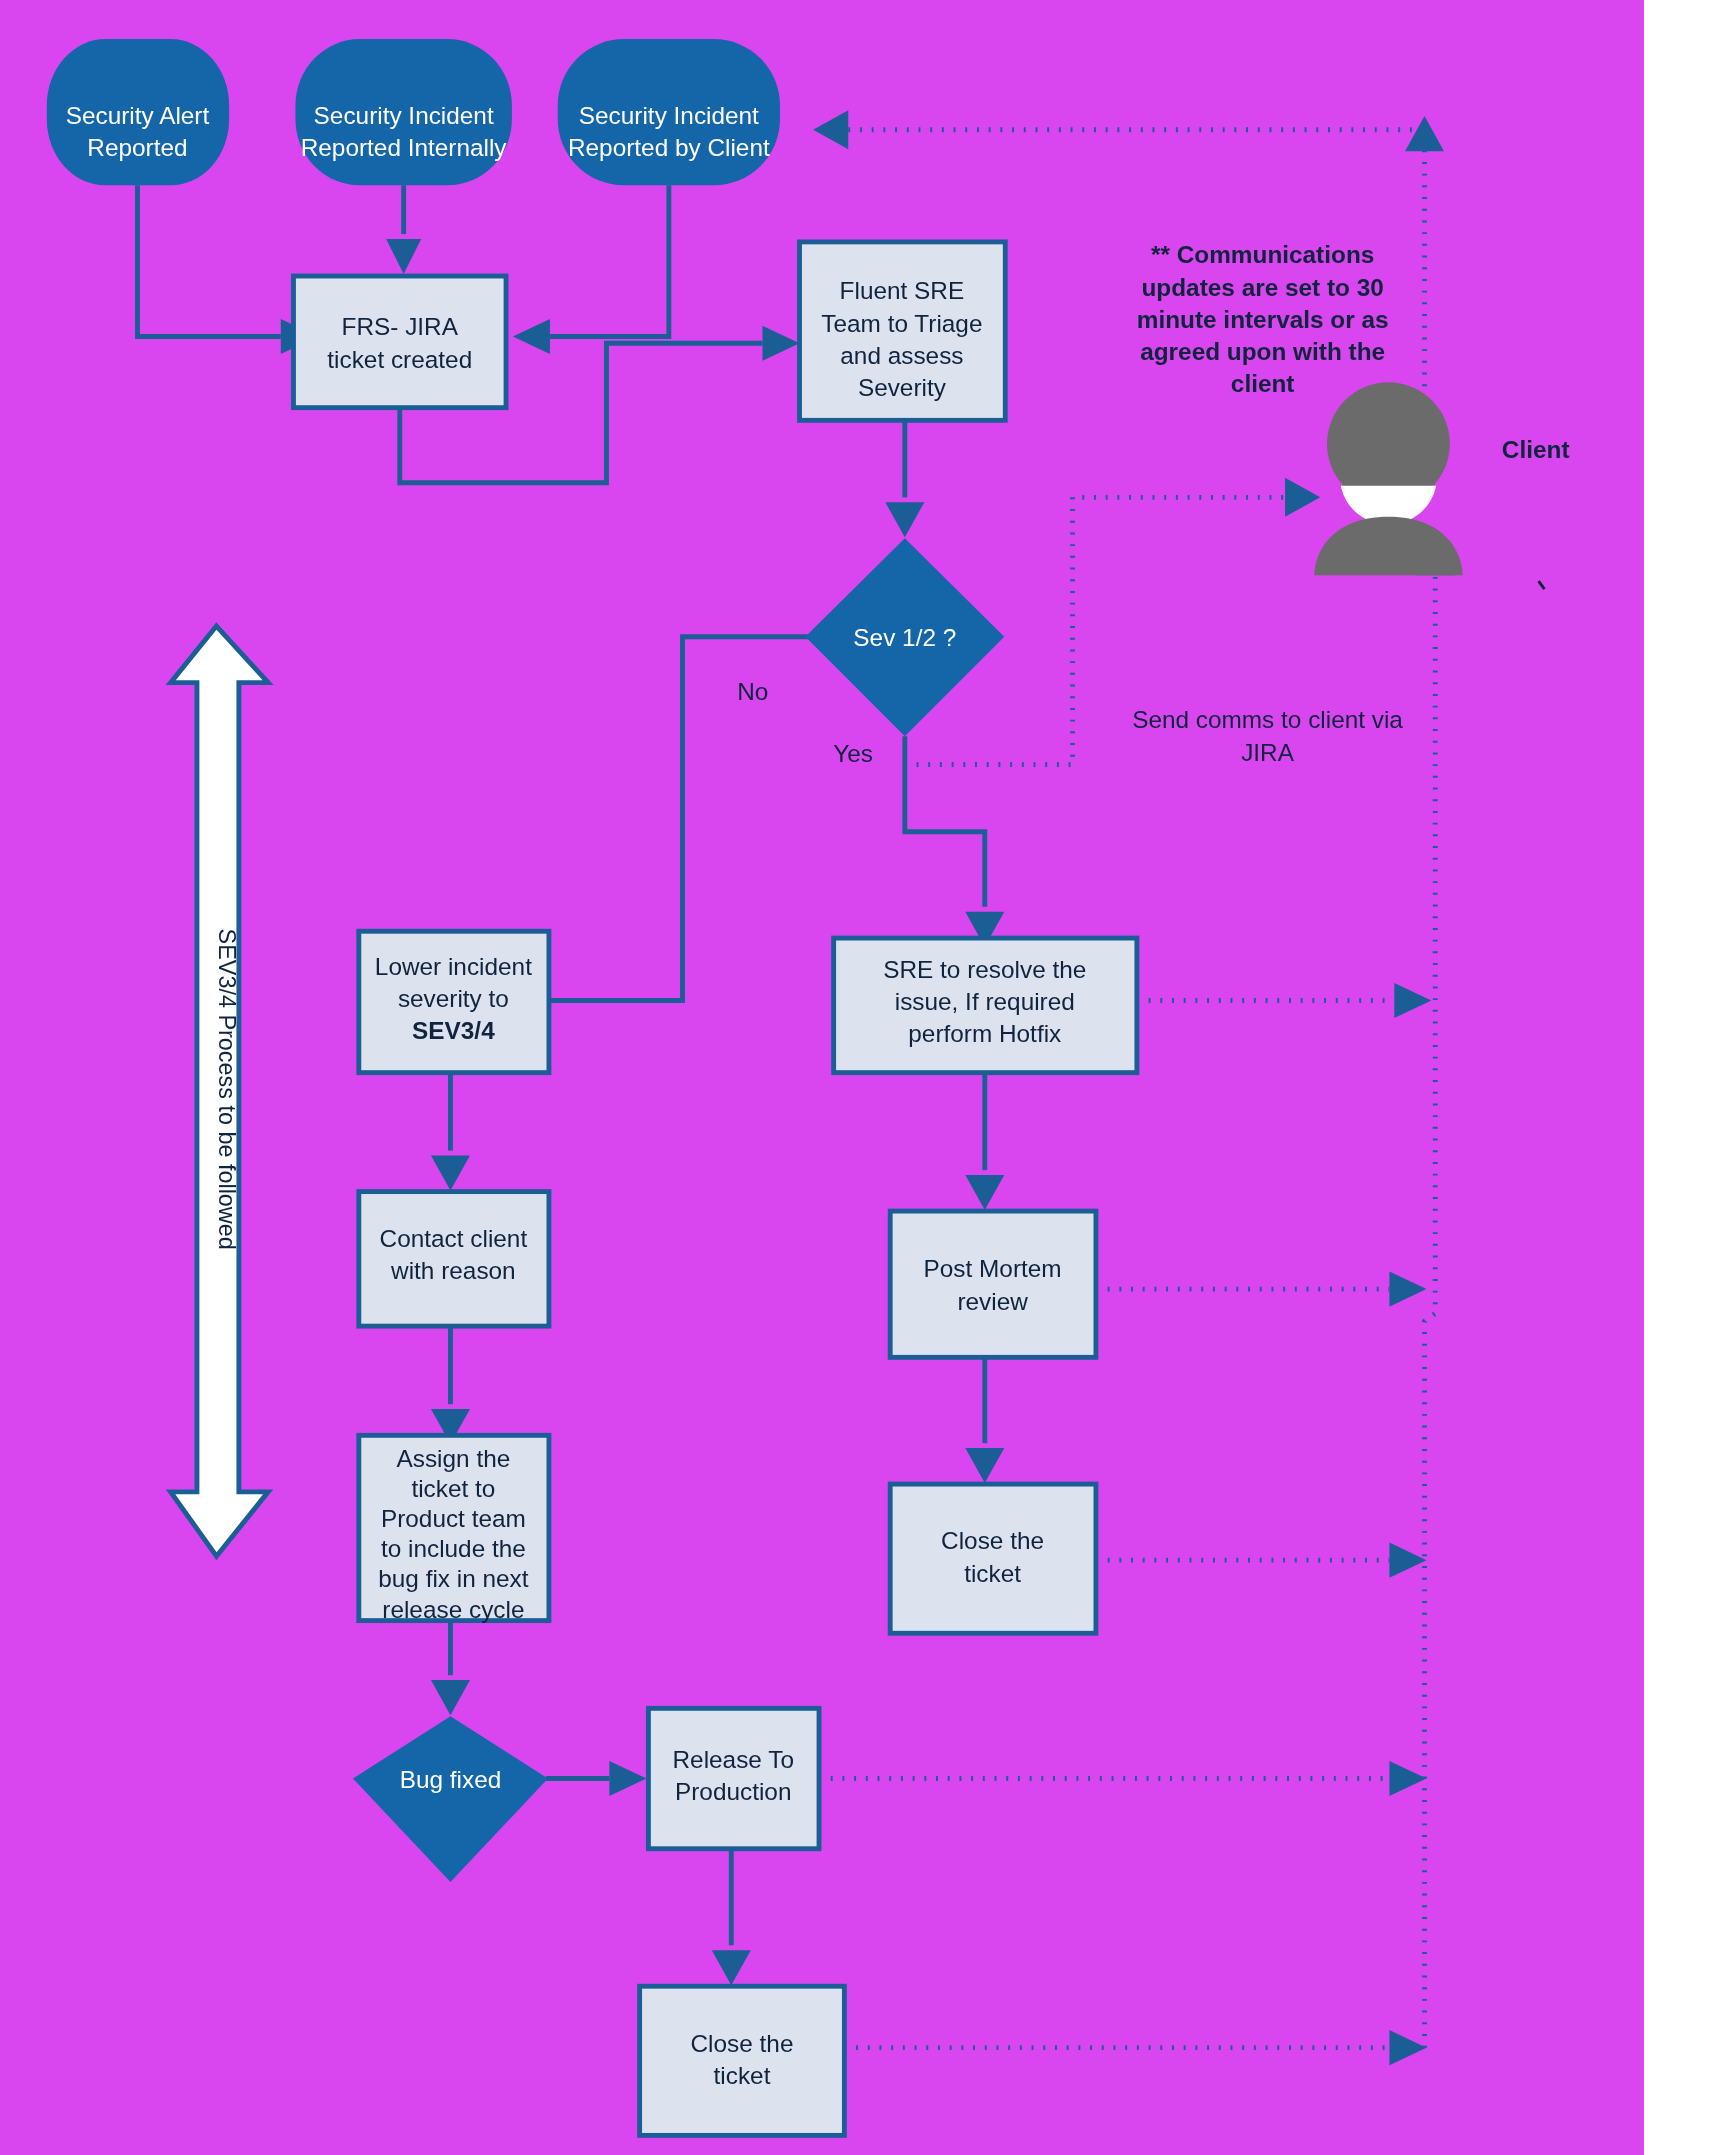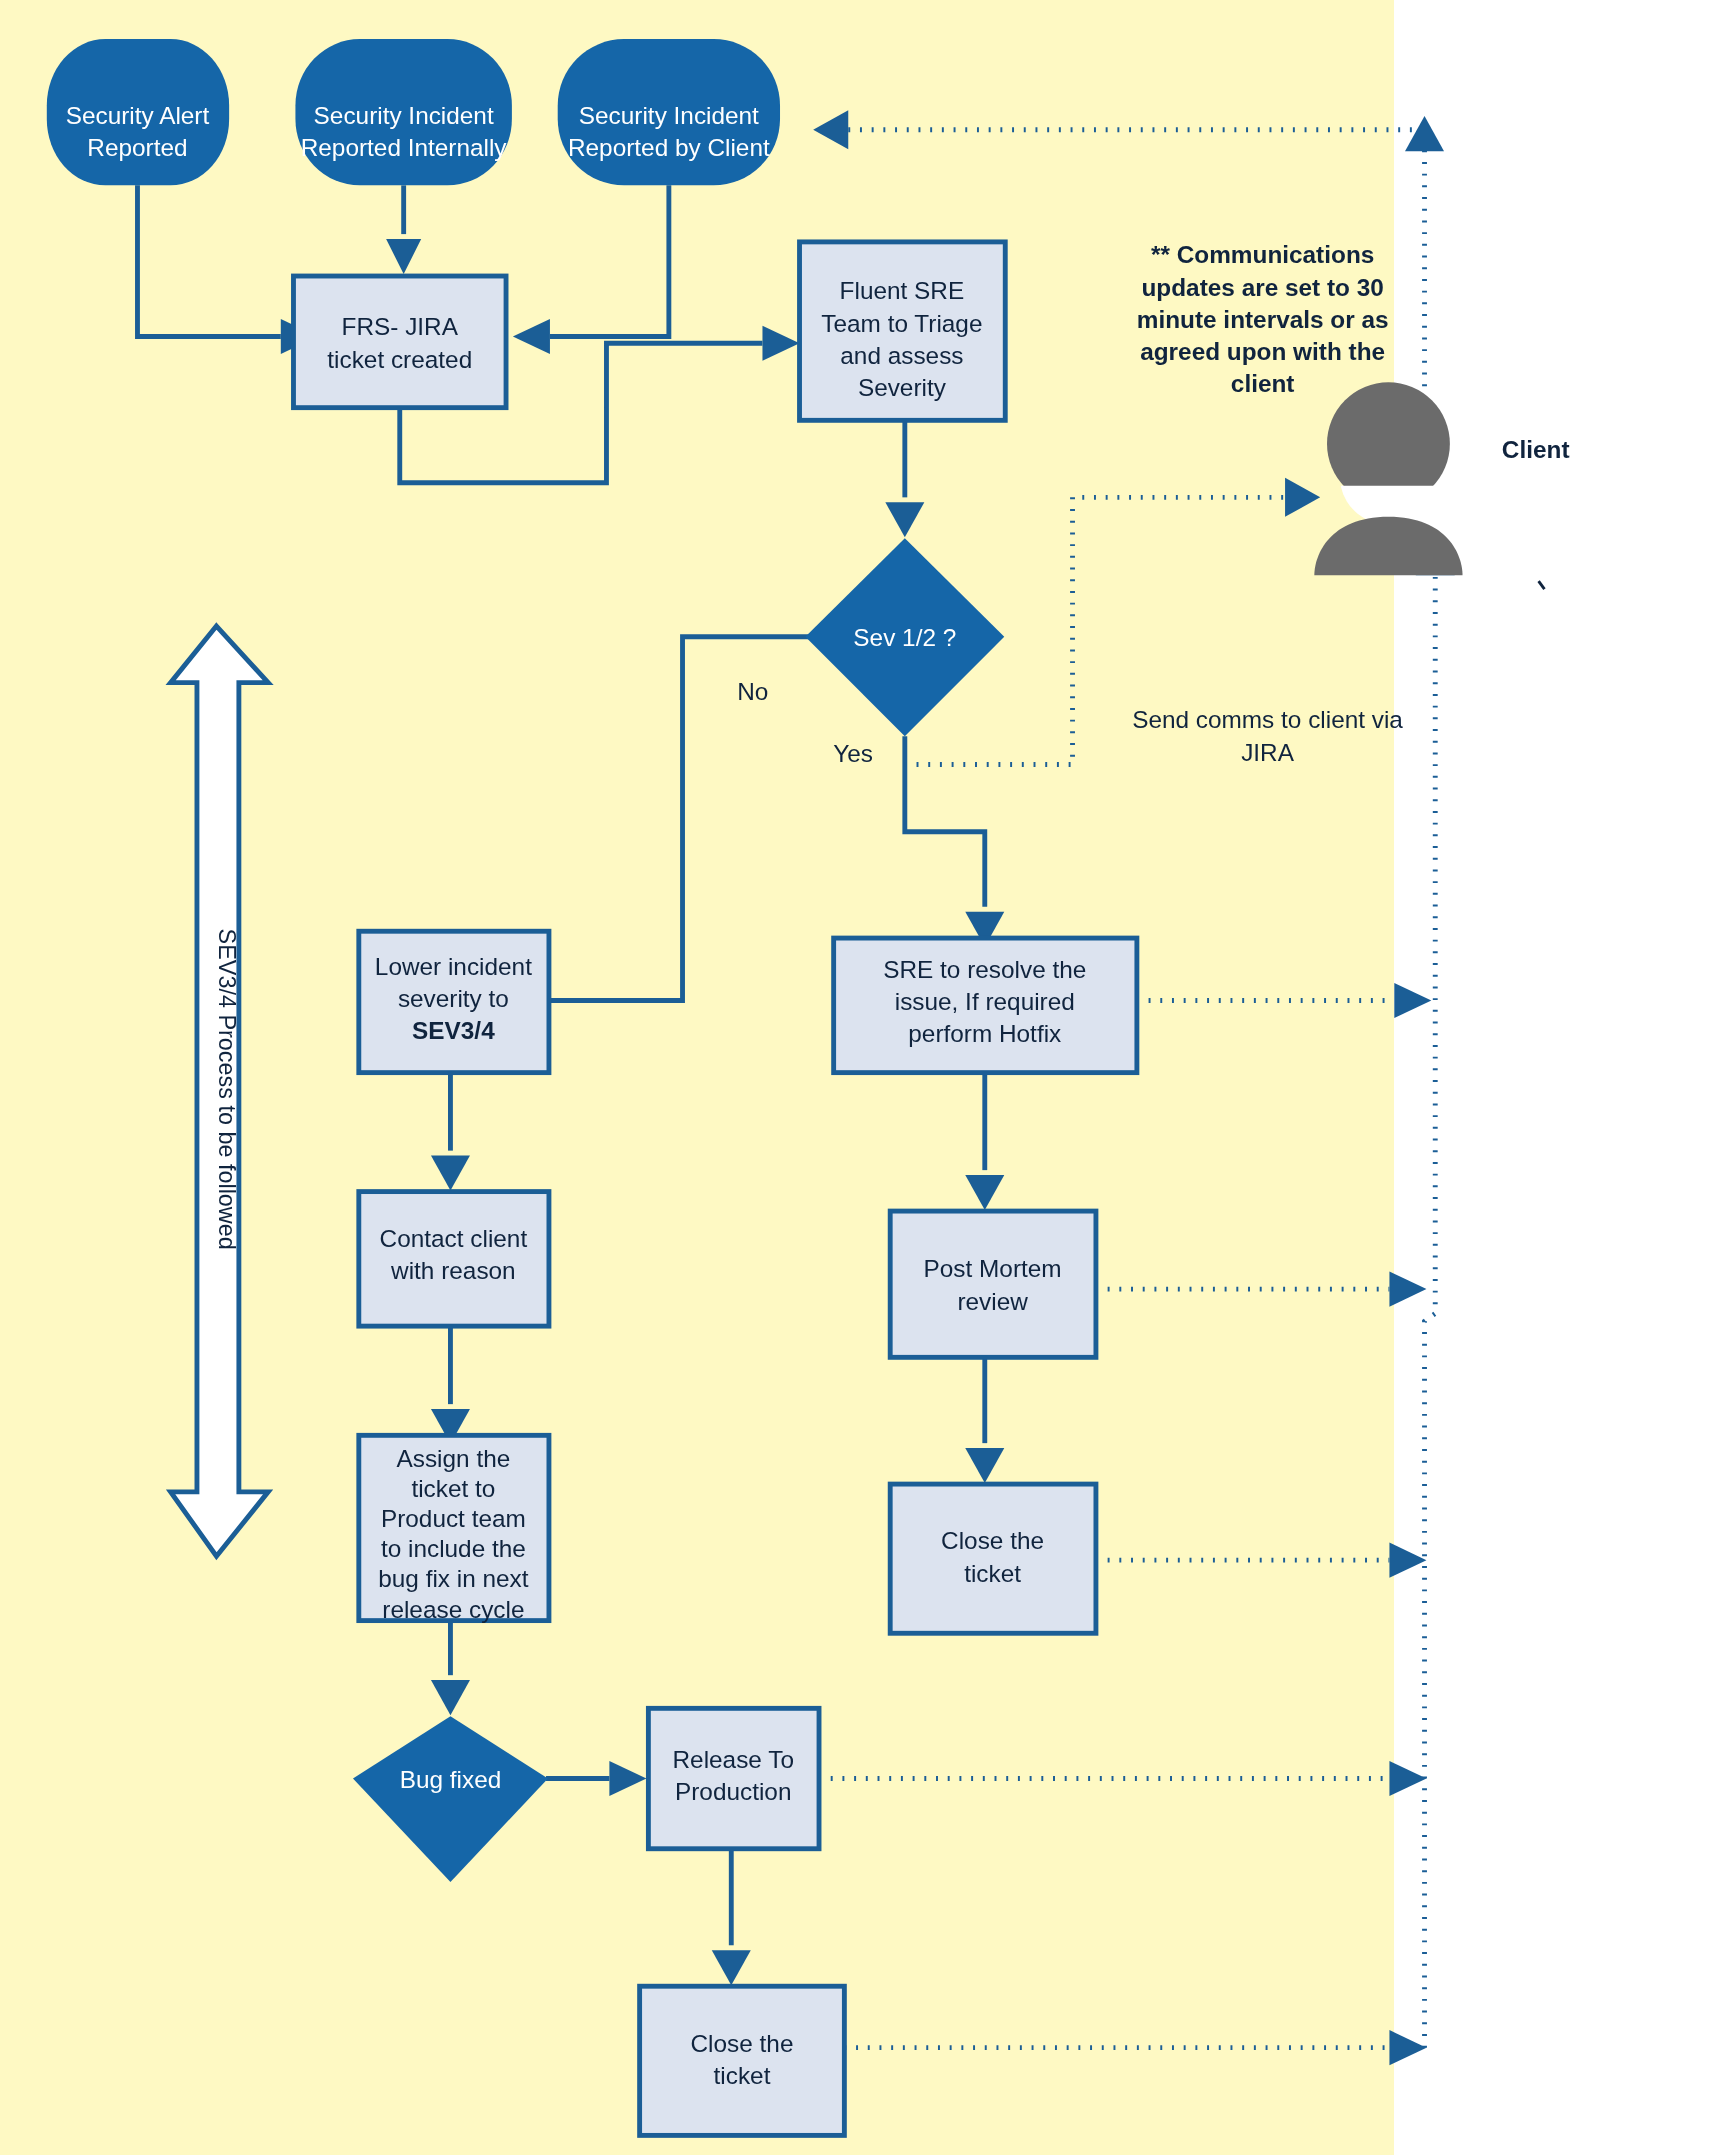--- a/index.html
+++ b/index.html
@@ -8,23 +8,23 @@
     background: #ffffff;
   }
   body {
     width: 1718px;
     height: 2155px;
     font-family: "Liberation Sans", sans-serif;
     overflow: hidden;
   }
   #diagram-root {
     position: relative;
-    width: 1394px;
+    width: 1644px;
     height: 2155px;
-    background: #fef9c3;
+    background: #d946ef;
   }
   svg.flow {
     display: block;
     width: 1718px;
     height: 2155px;
   }
   text {
     font-family: "Liberation Sans", sans-serif;
     fill: #10243e;
   }

